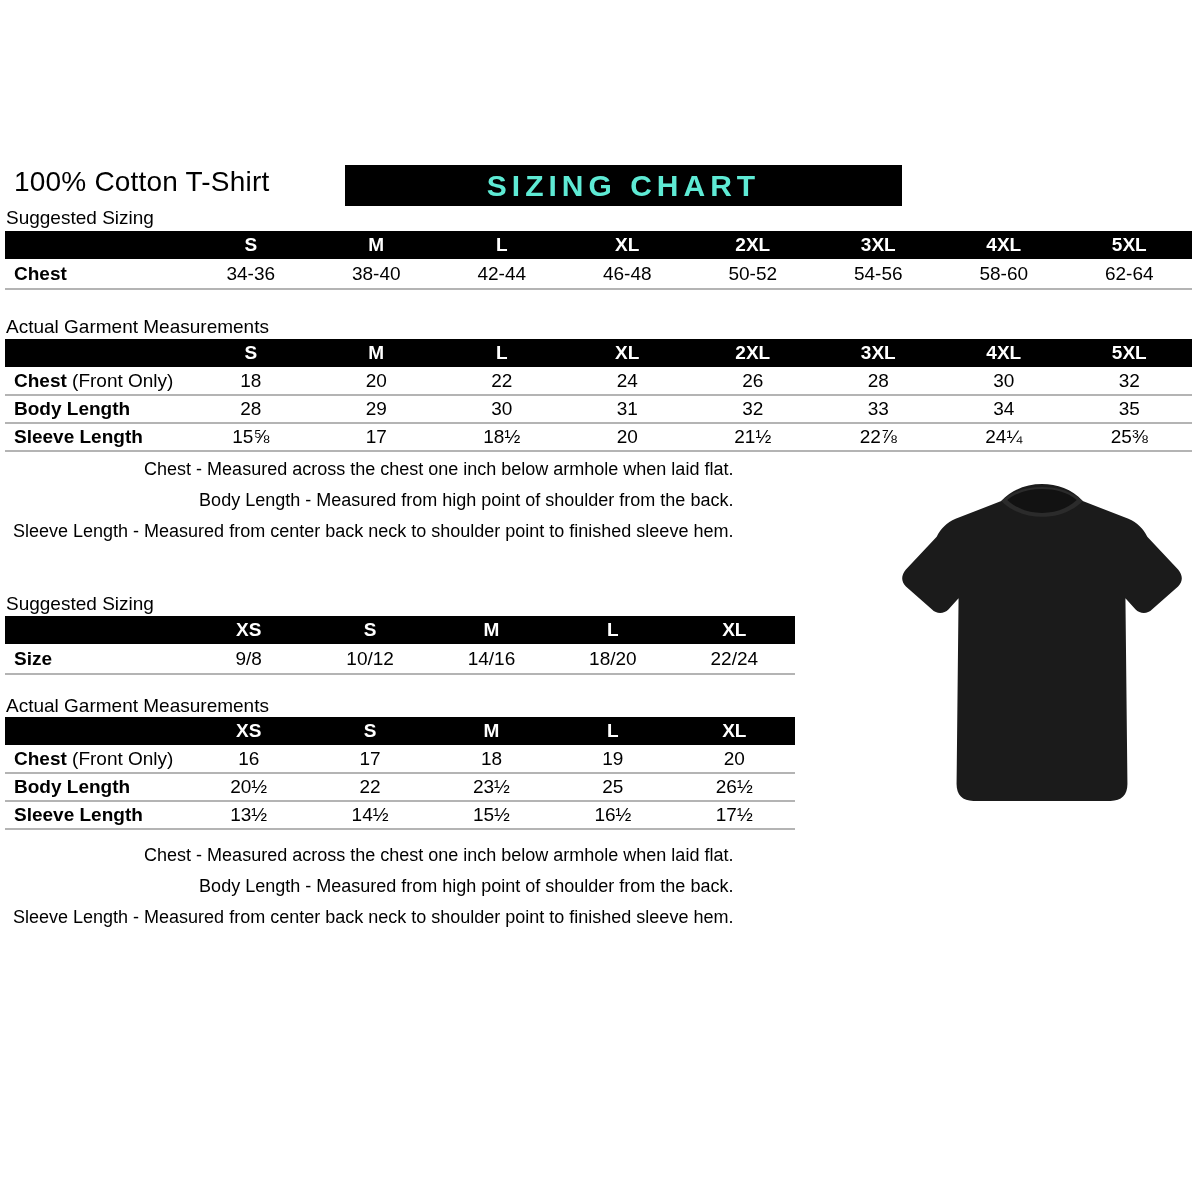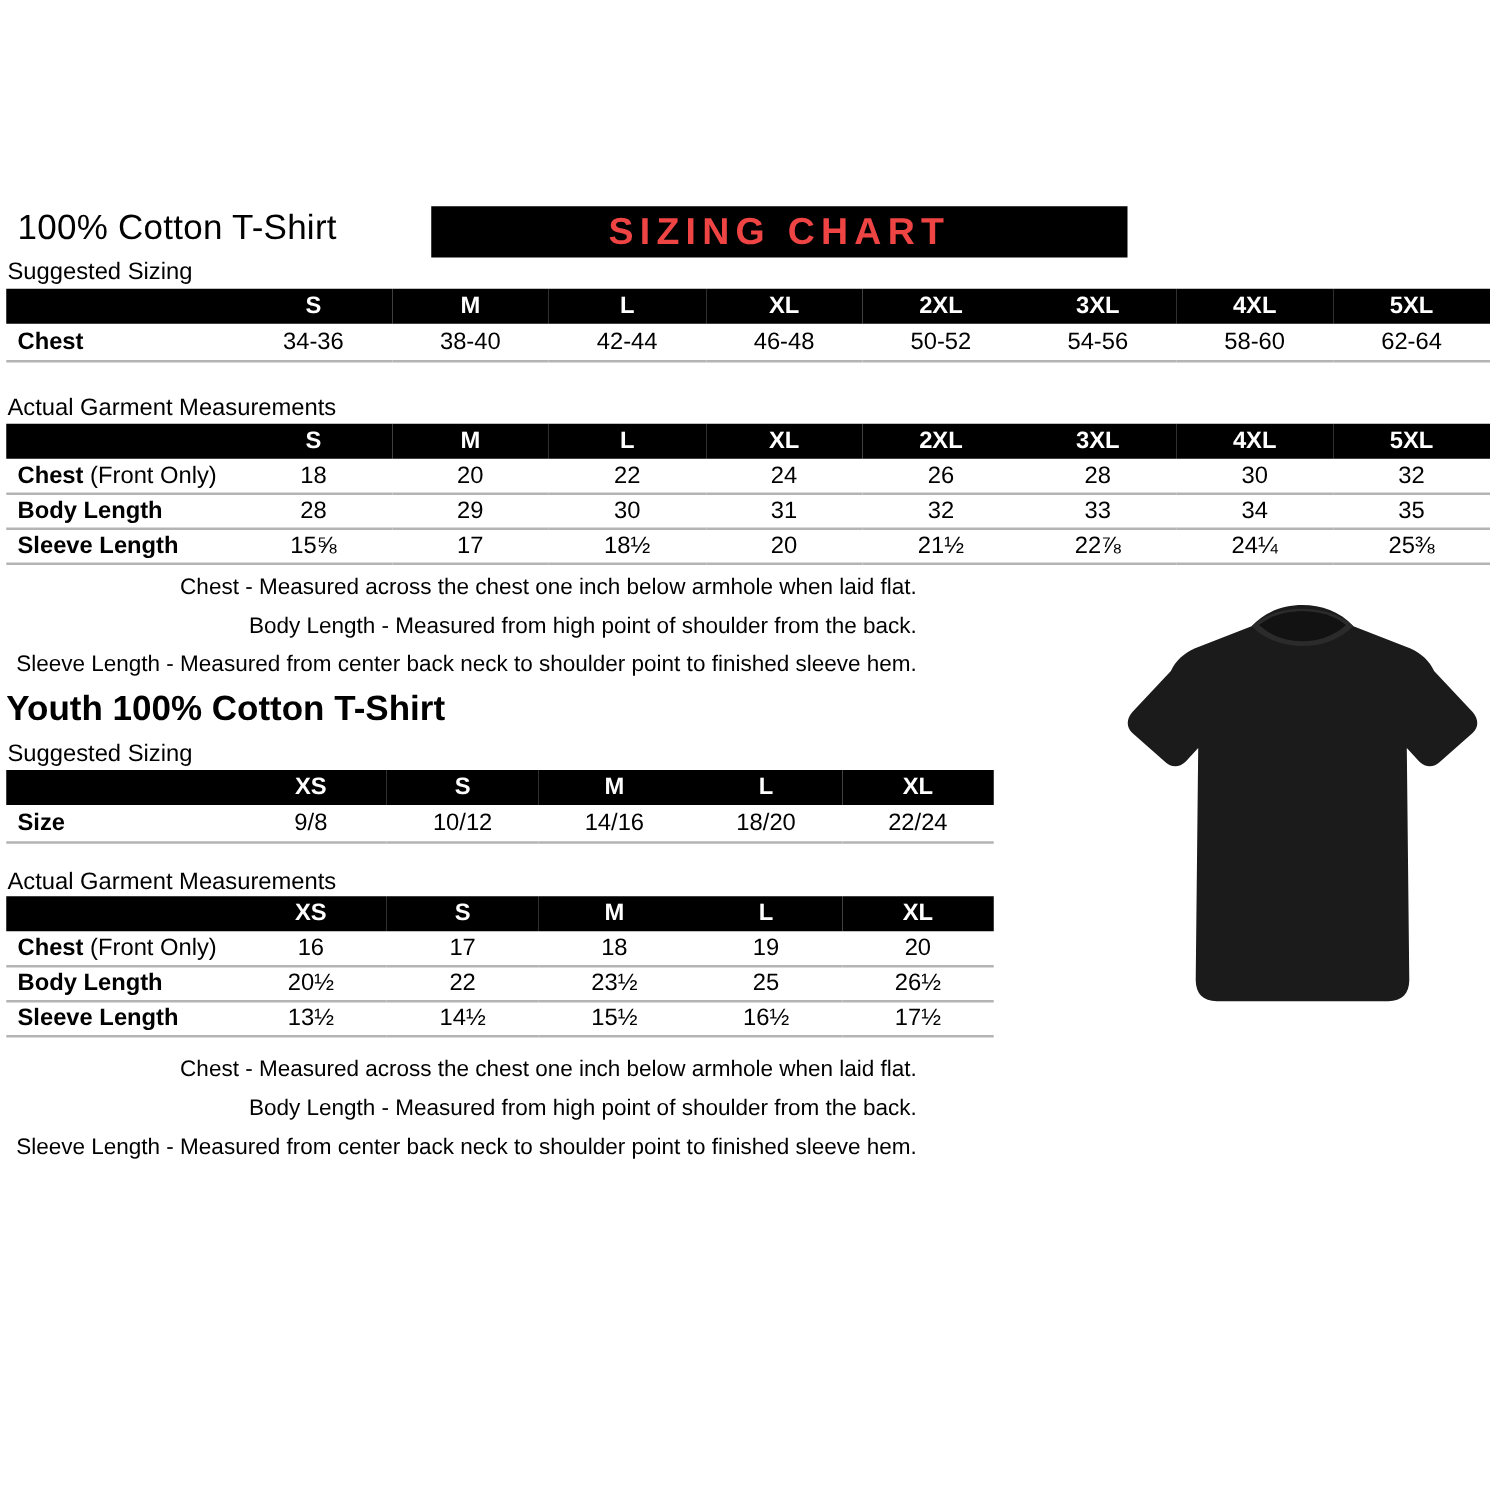--- a/index.html
+++ b/index.html
@@ -11,21 +11,21 @@
   }
   .page { position:relative; width:1200px; height:985px; background:#fff; overflow:hidden; }
 
   .title { position:absolute; left:14px; top:166px; font-size:28px; font-weight:400; letter-spacing:0.2px; }
   .youth-title { position:absolute; left:5px; top:551px; font-size:28px; font-weight:700; }
 
   .banner {
     position:absolute; left:345px; top:165px; width:557px; height:41px;
     background:#000; display:flex; align-items:center; justify-content:center;
   }
-  .banner-text { color:#ef4444; font-size:30px; font-weight:700; letter-spacing:5px; }
+  .banner-text { color:#5eead4; font-size:30px; font-weight:700; letter-spacing:5px; }
 
   .section-label { position:absolute; left:6px; font-size:19px; font-weight:400; }
   .lbl-adult-suggested { top:207px; }
   .lbl-adult-actual   { top:316px; }
   .lbl-youth-suggested{ top:593px; }
   .lbl-youth-actual   { top:695px; }
 
   table.size-table {
     position:absolute; border-collapse:collapse; table-layout:fixed; font-size:19px;
   }
@@ -166,21 +166,20 @@
       </tr>
     </tbody>
   </table>
 
   <div class="notes notes-adult">
     <div class="note">Chest - Measured across the chest one inch below armhole when laid flat.</div>
     <div class="note">Body Length - Measured from high point of shoulder from the back.</div>
     <div class="note">Sleeve Length - Measured from center back neck to shoulder point to finished sleeve hem.</div>
   </div>
 
-  <h2 class="youth-title">Youth 100% Cotton T-Shirt</h2>
 
   <div class="section-label lbl-youth-suggested">Suggested Sizing</div>
 
   <table class="size-table t-youth-suggested">
     <colgroup>
         <col style="width:183px">
         <col>
         <col>
         <col>
         <col>

